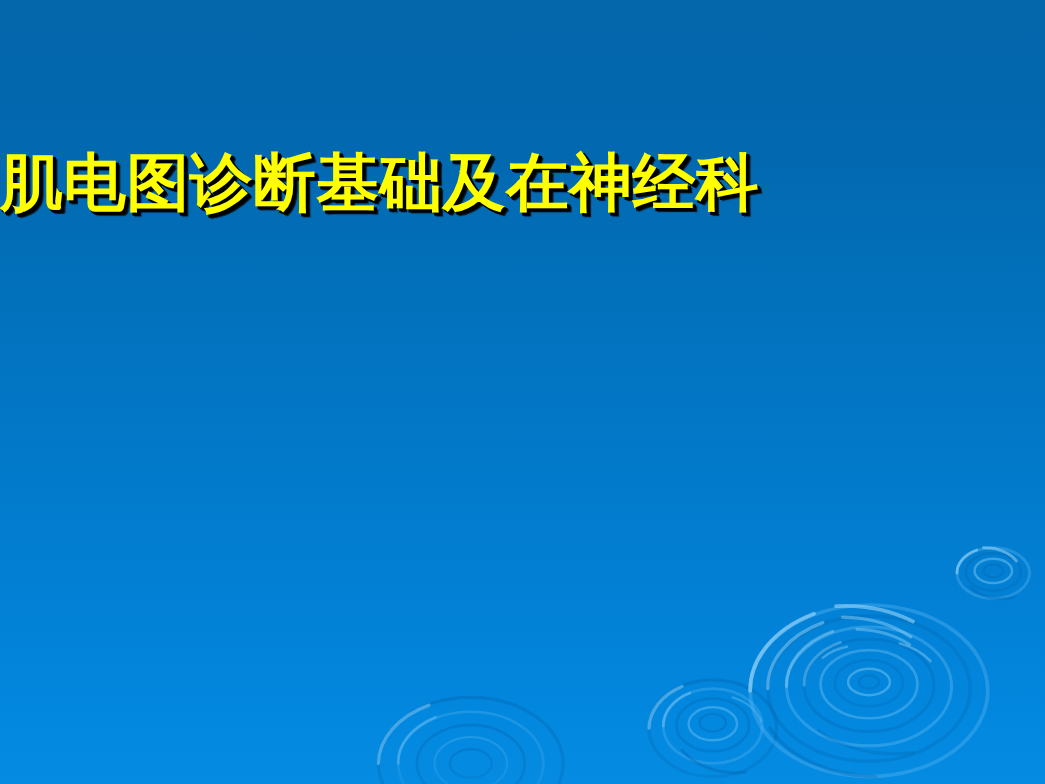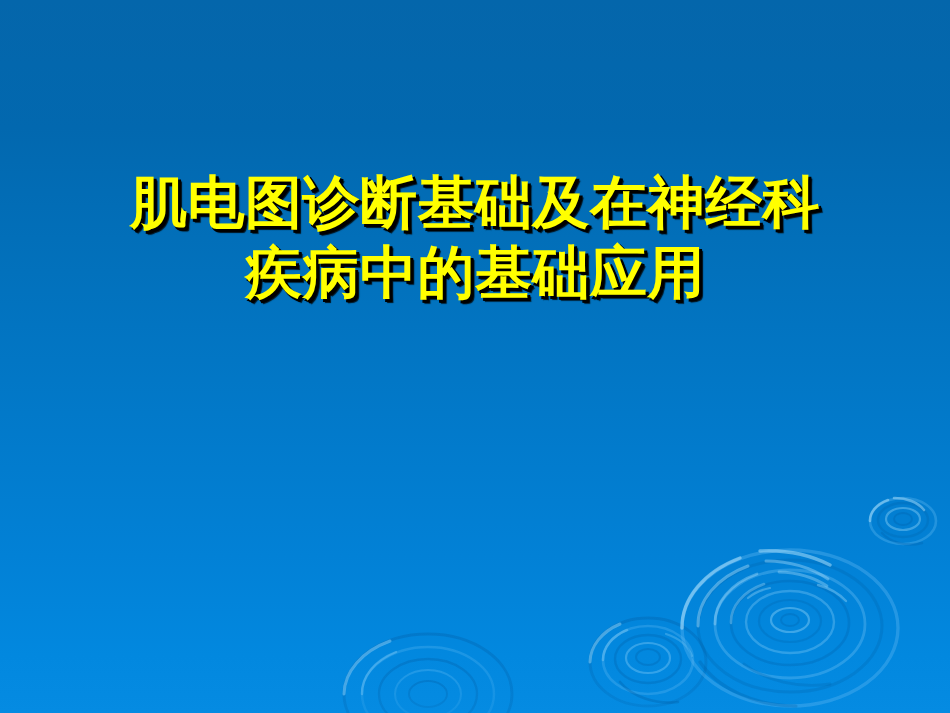--- a/index.html
+++ b/index.html
@@ -37,22 +37,21 @@
     display: block;
     width: 950px;
     height: 713px;
   }
   
   #title-block {
     position: absolute;
     left: 0;
     top: 131px;
     width: 950px;
-    text-align: center;
-    margin-top: 36px;
+    text-align: left;
   }
   .title-line {
     color: #FFFF00;
     font-size: 57px;
     line-height: 70px;
     font-weight: bold;
     letter-spacing: 0.5px;
     white-space: nowrap;
     text-shadow:
        3px 3px 0 #000000,
@@ -142,16 +141,15 @@
           <path d="M 894 498 a 33 23 0 0 1 30  12" stroke="#A5DCFA" stroke-opacity="0.50" stroke-width="2.6"></path>
           <path d="M 882 533 a 33 23 0 0 0 40  10" stroke="#0159A0" stroke-opacity="0.24" stroke-width="2.4"></path>
         </g>
 
       </g>
     </svg>
   </div>
 
   <div id="title-block">
     <div class="title-line">肌电图诊断基础及在神经科</div>
-    <div class="title-line">疾病中的基础应用</div>
   </div>
 
 </div>
 
 </body></html>

